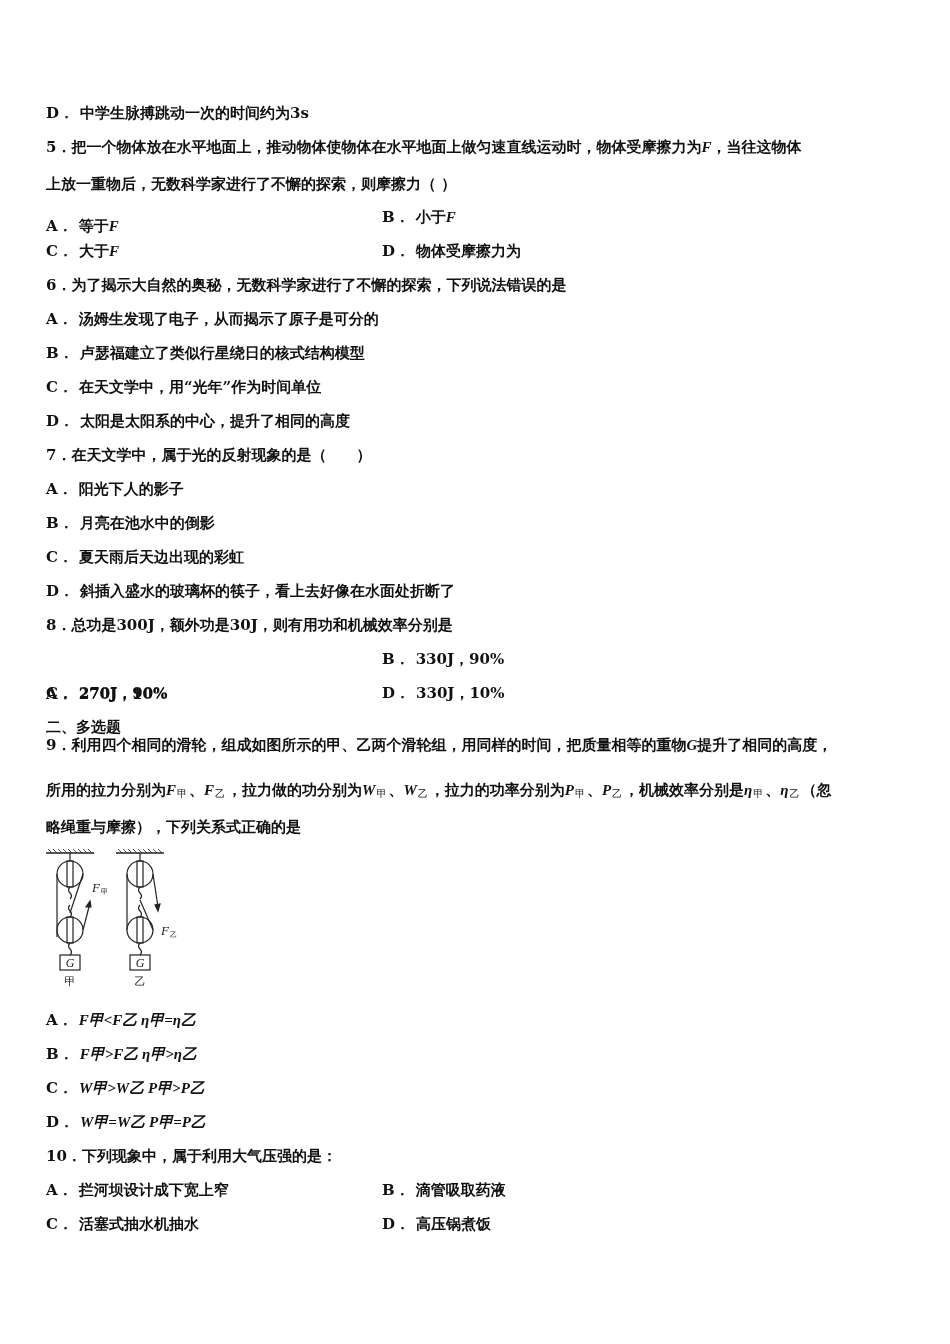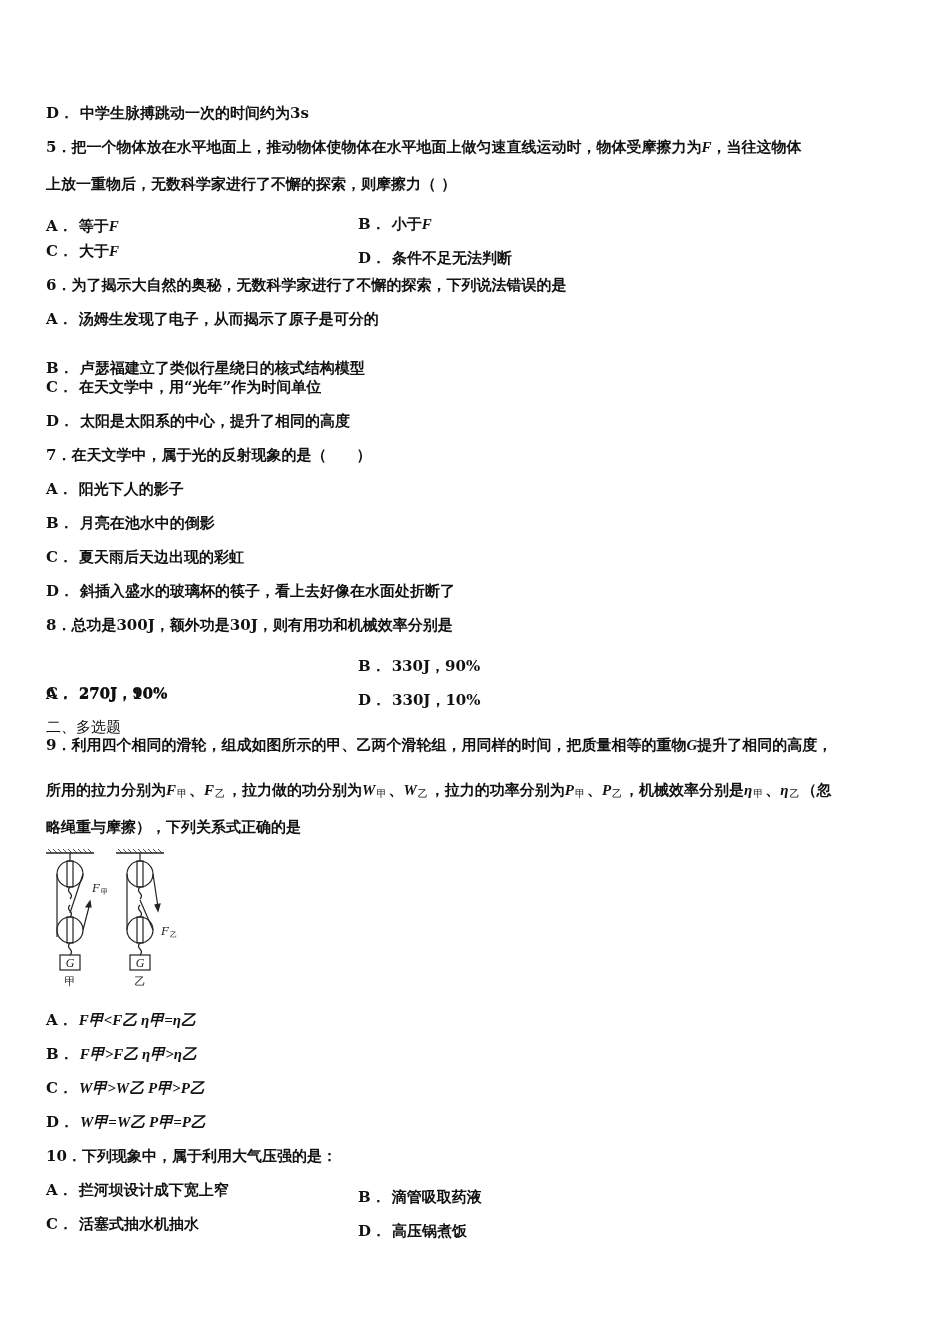--- a/index.html
+++ b/index.html
@@ -2,25 +2,25 @@
 <html><head>
 <meta charset="utf-8">
 <style>
   html, body { margin: 0; padding: 0; background: #ffffff; }
   body {
     width: 950px; height: 1344px; position: relative; overflow: hidden;
     font-family: "DejaVu Serif", "Liberation Serif", serif;
     color: #111; font-size: 15px;
   }
   .line { position: absolute; left: 46px; white-space: nowrap; font-weight: bold; line-height: 20px; }
-  .col2 { left: 358px; margin-top: 7px; }
+  .col2 { left: 382px; }
   .opt-label { margin-right: 6px; }
   .it { font-style: italic; font-family: "Liberation Serif", serif; font-weight: bold; }
   .sub { font-size: 10px; font-weight: normal; vertical-align: -2px; margin: 0 2px 0 1px; }
-  .section { font-weight: normal; }
+  .section { font-weight: bold; }
   .fig { position: absolute; left: 40px; top: 845px; width: 160px; height: 155px; }
 </style>
 </head>
 <body>
 
 <div class="line" style="top:103px">
   <span class="opt-label">D．</span><span>中学生脉搏跳动一次的时间约为3s</span>
 </div>
 
 <div class="line" style="top:137px">
@@ -30,28 +30,28 @@
 <div class="line" style="top:216px">
   <span class="opt-label">A．</span><span>等于</span><span class="it">F</span>
 </div>
 <div class="line col2" style="top:207px">
   <span class="opt-label">B．</span><span>小于</span><span class="it">F</span>
 </div>
 <div class="line" style="top:241px">
   <span class="opt-label">C．</span><span>大于</span><span class="it">F</span>
 </div>
 <div class="line col2" style="top:241px">
-  <span class="opt-label">D．</span><span>条件不足无法判断</span>
+  <span class="opt-label">D．</span><span>物体受摩擦力为</span>
 </div>
 
 <div class="line" style="top:275px">
   <span>6．</span><span>为了揭示大自然的奥秘，无数科学家进行了不懈的探索，下列说法错误的是</span>
 </div>
 <div class="line" style="top:309px"><span class="opt-label">A．</span><span>汤姆生发现了电子，从而揭示了原子是可分的</span></div>
-<div class="line" style="top:358px"><span class="opt-label">B．</span><span>卢瑟福建立了类似行星绕日的核式结构模型</span></div>
+<div class="line" style="top:343px"><span class="opt-label">B．</span><span>卢瑟福建立了类似行星绕日的核式结构模型</span></div>
 <div class="line" style="top:377px"><span class="opt-label">C．</span><span>在天文学中，用“光年”作为时间单位</span></div>
 <div class="line" style="top:411px"><span class="opt-label">D．</span><span>太阳是太阳系的中心，提升了相同的高度</span></div>
 
 <div class="line" style="top:445px">
   <span>7．</span><span>在天文学中，属于光的反射现象的是（　　）</span>
 </div>
 <div class="line" style="top:479px"><span class="opt-label">A．</span><span>阳光下人的影子</span></div>
 <div class="line" style="top:513px"><span class="opt-label">B．</span><span>月亮在池水中的倒影</span></div>
 <div class="line" style="top:547px"><span class="opt-label">C．</span><span>夏天雨后天边出现的彩虹</span></div>
 <div class="line" style="top:581px"><span class="opt-label">D．</span><span>斜插入盛水的玻璃杯的筷子，看上去好像在水面处折断了</span></div>

